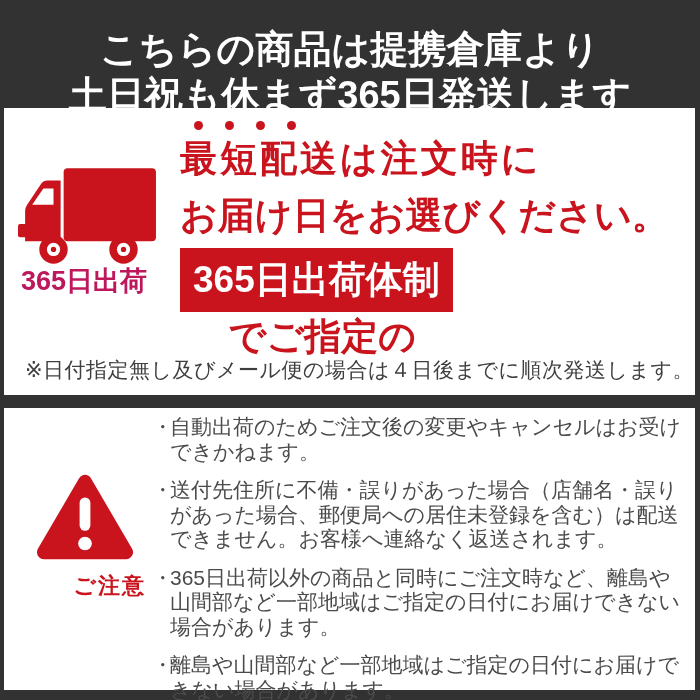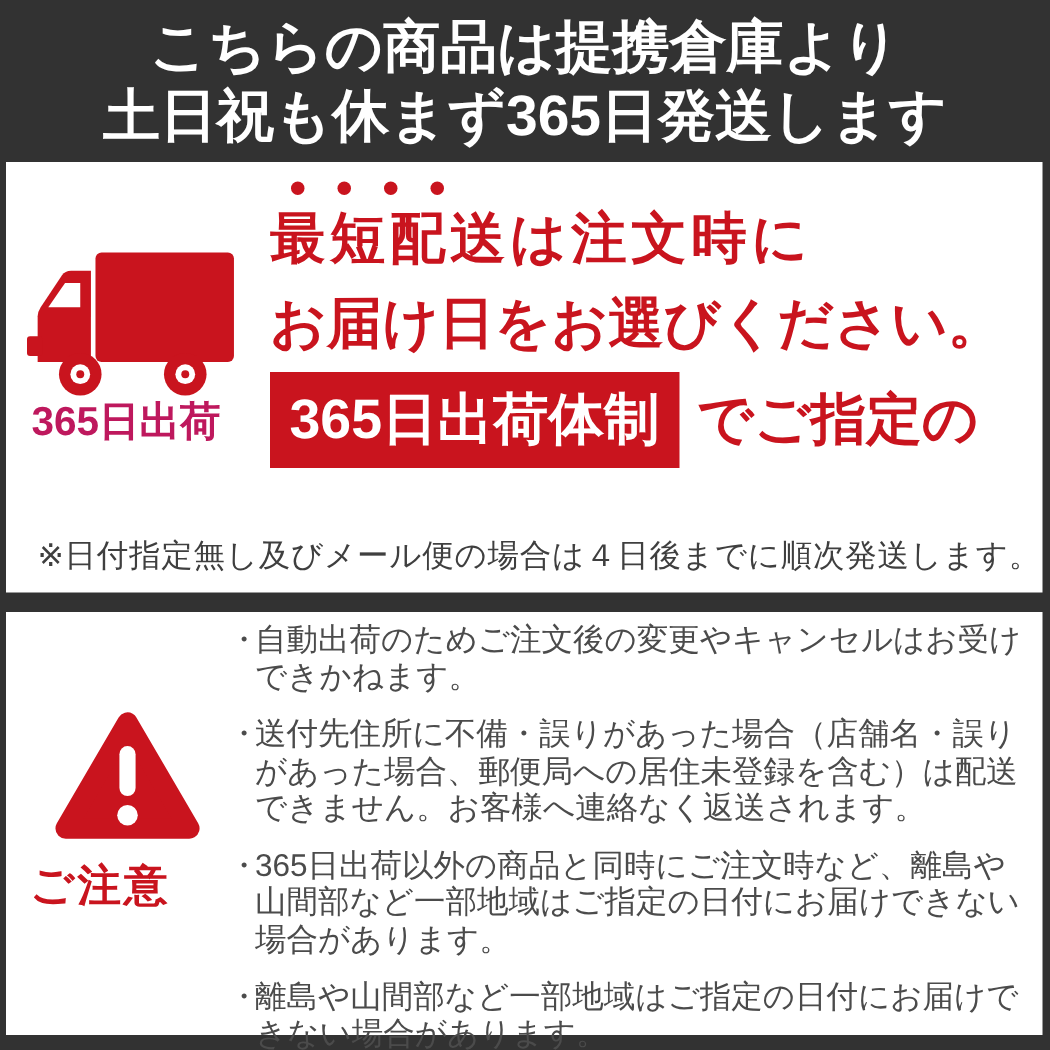--- a/index.html
+++ b/index.html
@@ -7,21 +7,21 @@
     width:700px;height:700px;
     font-family:"Liberation Sans","DejaVu Sans",sans-serif;
     background:#323232;
   }
   .page{position:relative;width:700px;height:700px;background:#323232;overflow:hidden;}
 
   
   .banner{
     position:absolute;top:0;left:0;width:700px;height:108px;
     background:#323232;color:#ffffff;text-align:center;
-    font-weight:bold;font-size:38px;line-height:46px;padding-top:9px;box-sizing:border-box;
+    font-weight:bold;font-size:38px;line-height:46px;padding-top:26px;box-sizing:border-box;
   }
 
   
   .panel{position:absolute;background:#ffffff;}
   .panel-top{top:108px;left:4px;right:5px;height:287px;}
   .panel-bottom{top:408px;left:4px;right:5px;height:282px;}
 
   
   .truck-wrap{position:absolute;left:14px;top:58px;width:140px;height:104px;}
   .truck-label{
@@ -30,39 +30,39 @@
   }
 
   
   .dots{position:absolute;left:190px;top:13px;display:flex;gap:22px;}
   .dots span{width:9px;height:9px;border-radius:50%;background:#c9141e;display:block;}
 
   
   .h-line{position:absolute;color:#c9141e;font-weight:bold;font-size:37px;white-space:nowrap;}
   .h1{left:176px;top:26px;letter-spacing:3px;}
   .h2{left:176px;top:83px;}
-  .row3{left:176px;top:140px;display:flex;align-items:center;}
+  .row3{left:176px;top:140px;display:flex;align-items:center;flex-direction:column;}
   .hl-box{
     background:#c9141e;color:#ffffff;font-weight:bold;font-size:37px;
     padding:7px 13px;display:inline-block;
   }
   .after-box{margin-left:12px;}
   .row4{left:190px;top:200px;}
 
   
   .note{
     position:absolute;left:0;right:0;top:248px;text-align:center;
     color:#3f3f3f;font-size:21px;letter-spacing:0.5px;padding-left:20px;
   }
 
   
   .warn-wrap{position:absolute;left:26px;top:60px;width:110px;height:100px;}
   .caution-label{
-    position:absolute;left:16px;top:163px;width:126px;text-align:left;
-    color:#c9141e;font-weight:bold;font-size:29px;letter-spacing:2px;
+    position:absolute;left:16px;top:163px;width:126px;text-align:right;
+    color:#c9141e;font-weight:bold;font-size:22px;letter-spacing:2px;
   }
 
   
   .bullets{
     position:absolute;left:148px;right:12px;top:7px;
     margin:0;padding:0;list-style:none;
     color:#4b4b4b;font-size:21px;line-height:24.5px;
   }
   .bullets li{position:relative;padding-left:18px;margin-bottom:14px;}
   .bullets .marker{position:absolute;left:0;top:0;}

